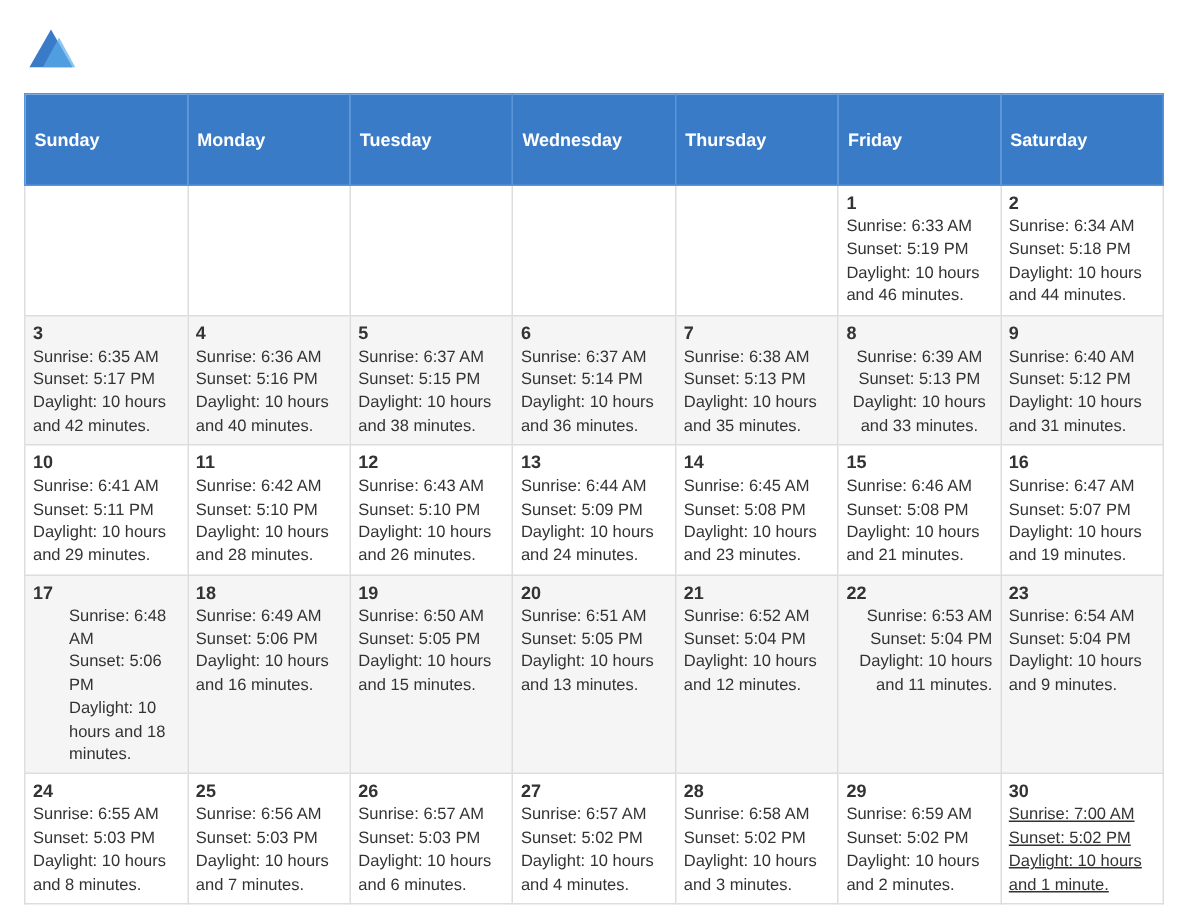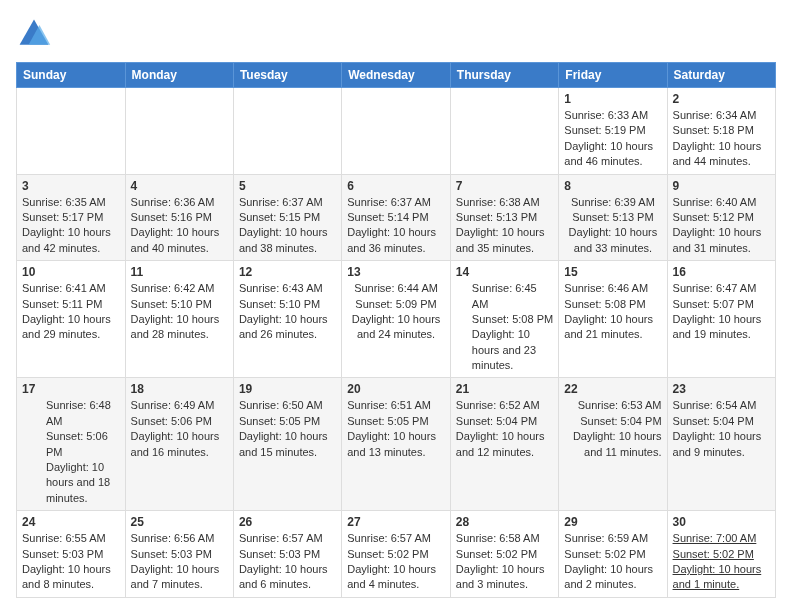--- a/index.html
+++ b/index.html
@@ -55,21 +55,21 @@
     .calendar {
       width: 100%;
       border-collapse: collapse;
       border: 1px solid #ccc;
     }
     .calendar th {
       background: #3a7bc8;
       color: #fff;
       font-size: 12px;
       font-weight: bold;
-      padding: 5px 6px;
+      padding: 23px 6px;
       text-align: left;
       border: 1px solid #5a95d8;
     }
     .calendar td {
       vertical-align: top;
       padding: 4px 5px;
       border: 1px solid #ddd;
       width: 109px;
       min-height: 80px;
       font-size: 10px;
@@ -206,27 +206,27 @@
 Daylight: 10 hours and 28 minutes.</div>
         </td>
         <td>
           <span class="day-num">12</span>
           <div class="day-info" style="white-space: pre-line;">Sunrise: 6:43 AM
 Sunset: 5:10 PM
 Daylight: 10 hours and 26 minutes.</div>
         </td>
         <td>
           <span class="day-num">13</span>
-          <div class="day-info" style="white-space: pre-line; text-align: center;">Sunrise: 6:44 AM
+          <div class="day-info" style="white-space: pre-line;">Sunrise: 6:44 AM
 Sunset: 5:09 PM
 Daylight: 10 hours and 24 minutes.</div>
         </td>
         <td>
           <span class="day-num">14</span>
-          <div class="day-info" style="white-space: pre-line; margin-left: 16px;">Sunrise: 6:45 AM
+          <div class="day-info" style="white-space: pre-line;">Sunrise: 6:45 AM
 Sunset: 5:08 PM
 Daylight: 10 hours and 23 minutes.</div>
         </td>
         <td>
           <span class="day-num">15</span>
           <div class="day-info" style="white-space: pre-line;">Sunrise: 6:46 AM
 Sunset: 5:08 PM
 Daylight: 10 hours and 21 minutes.</div>
         </td>
         <td>

